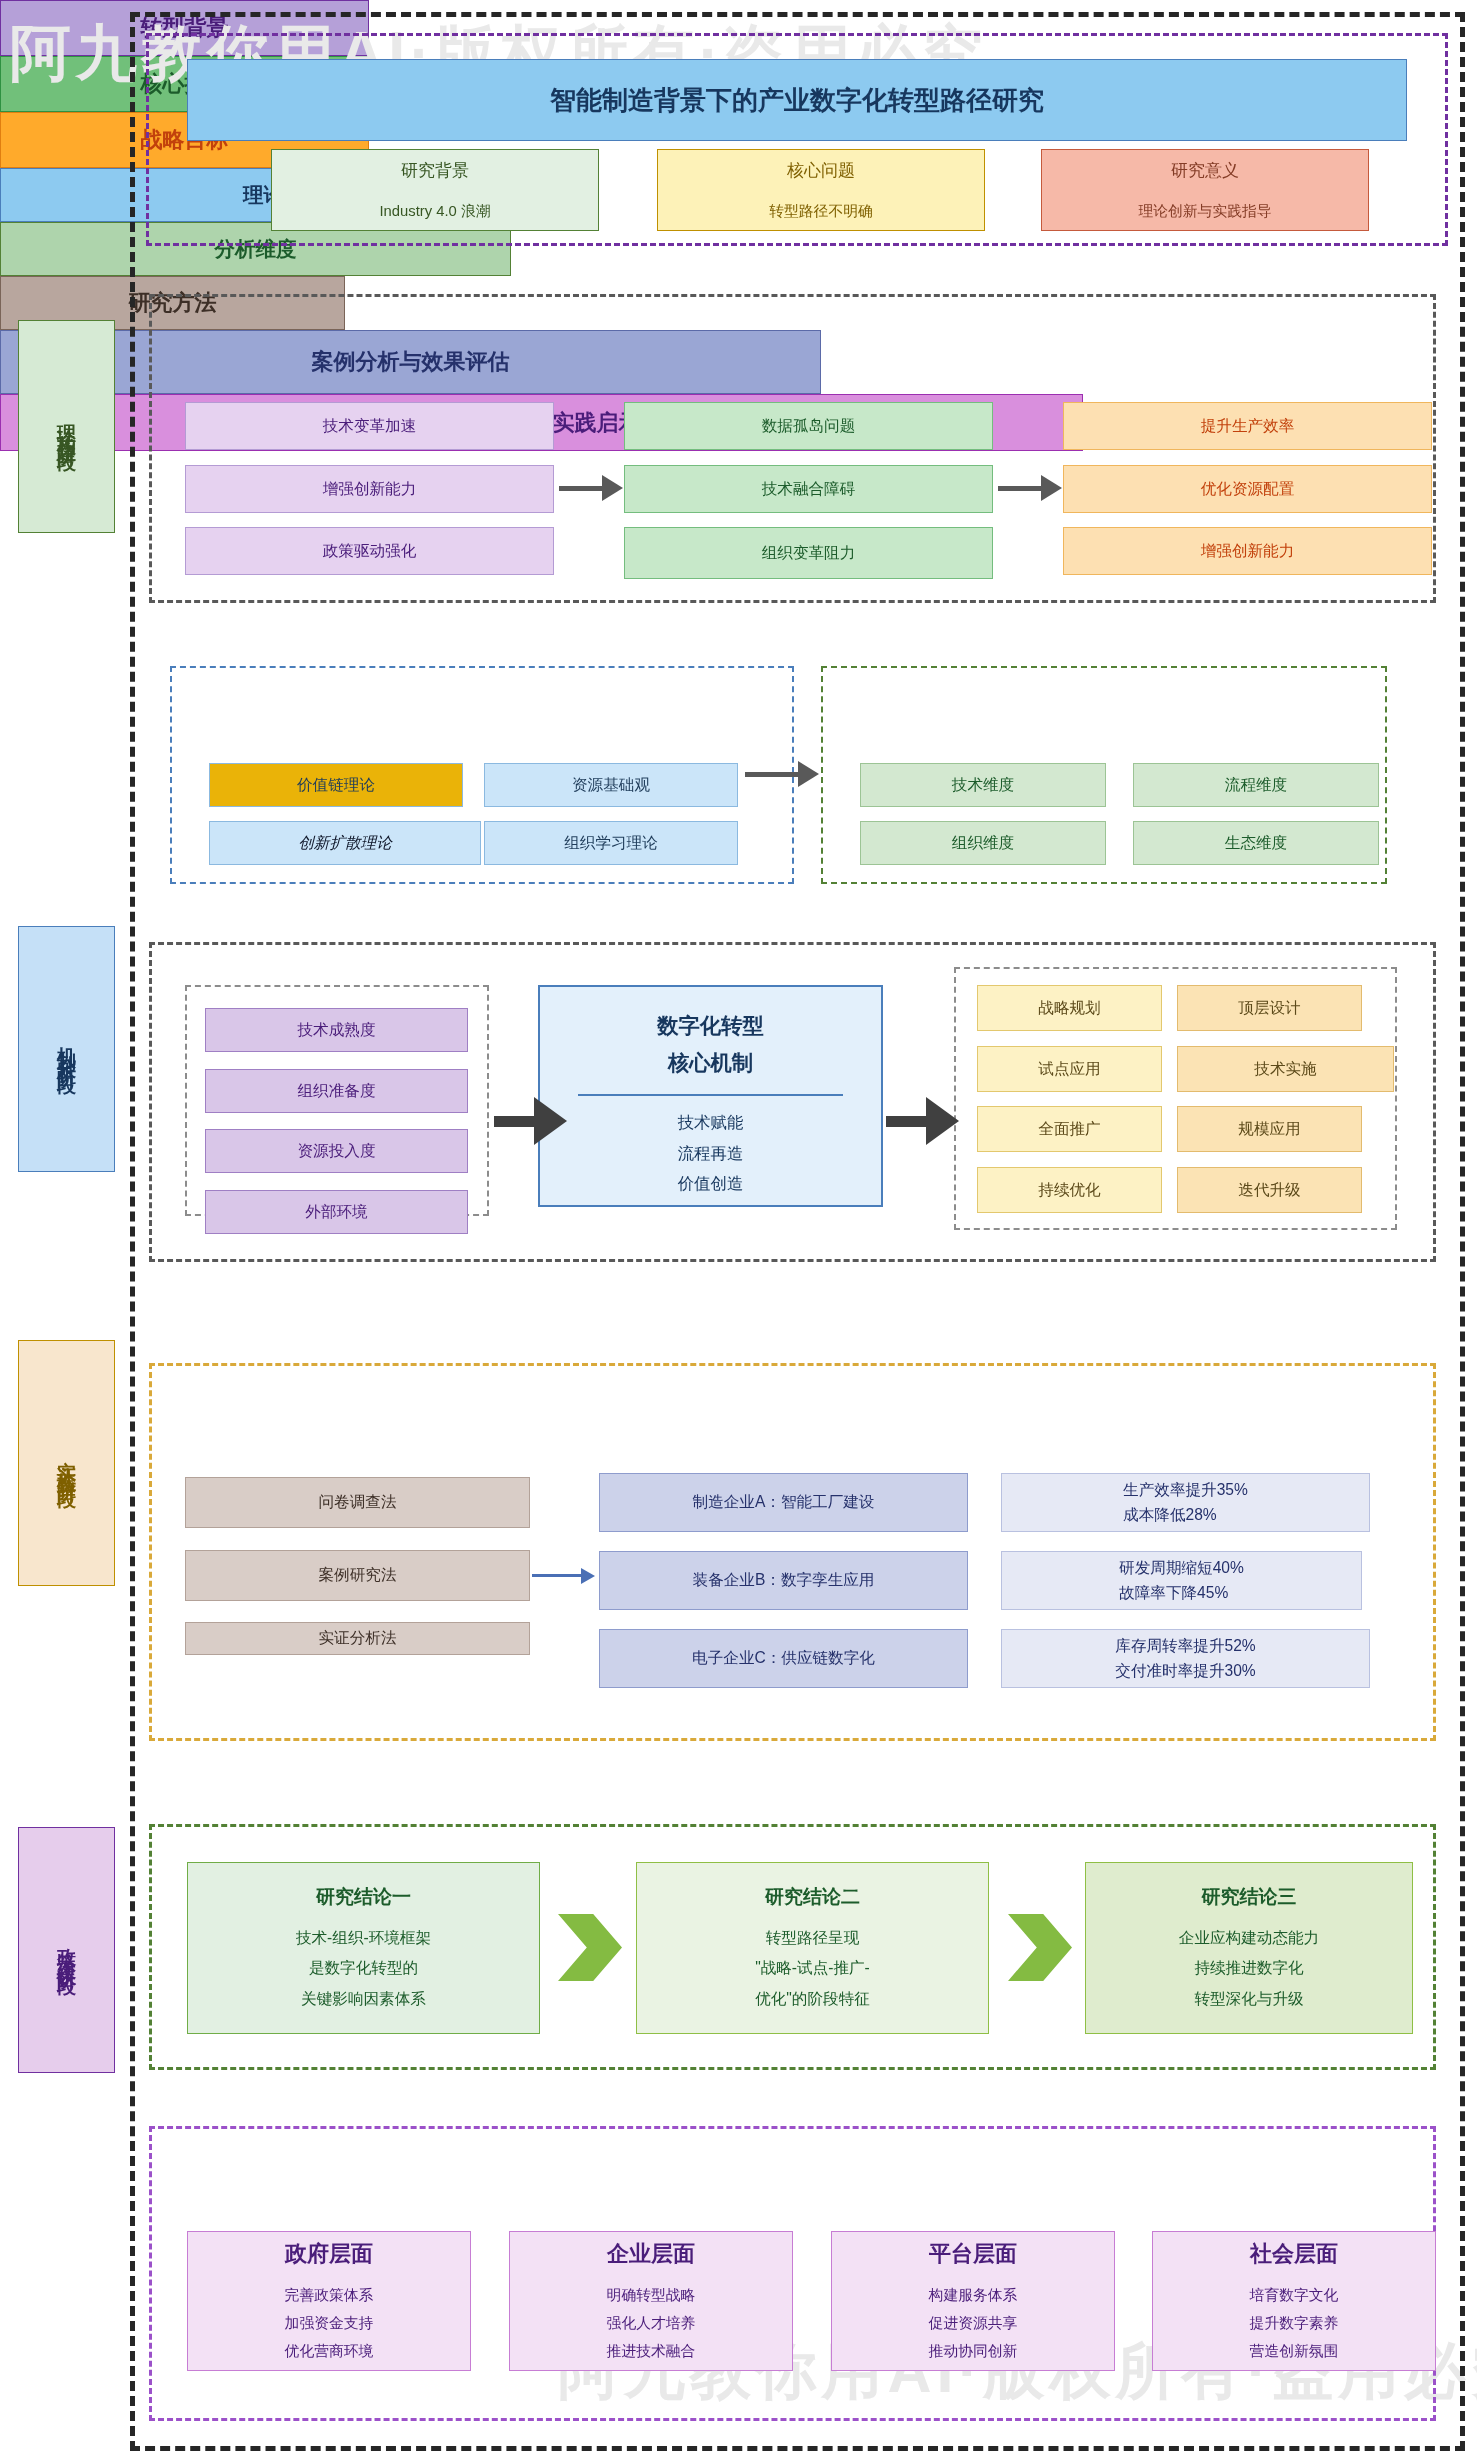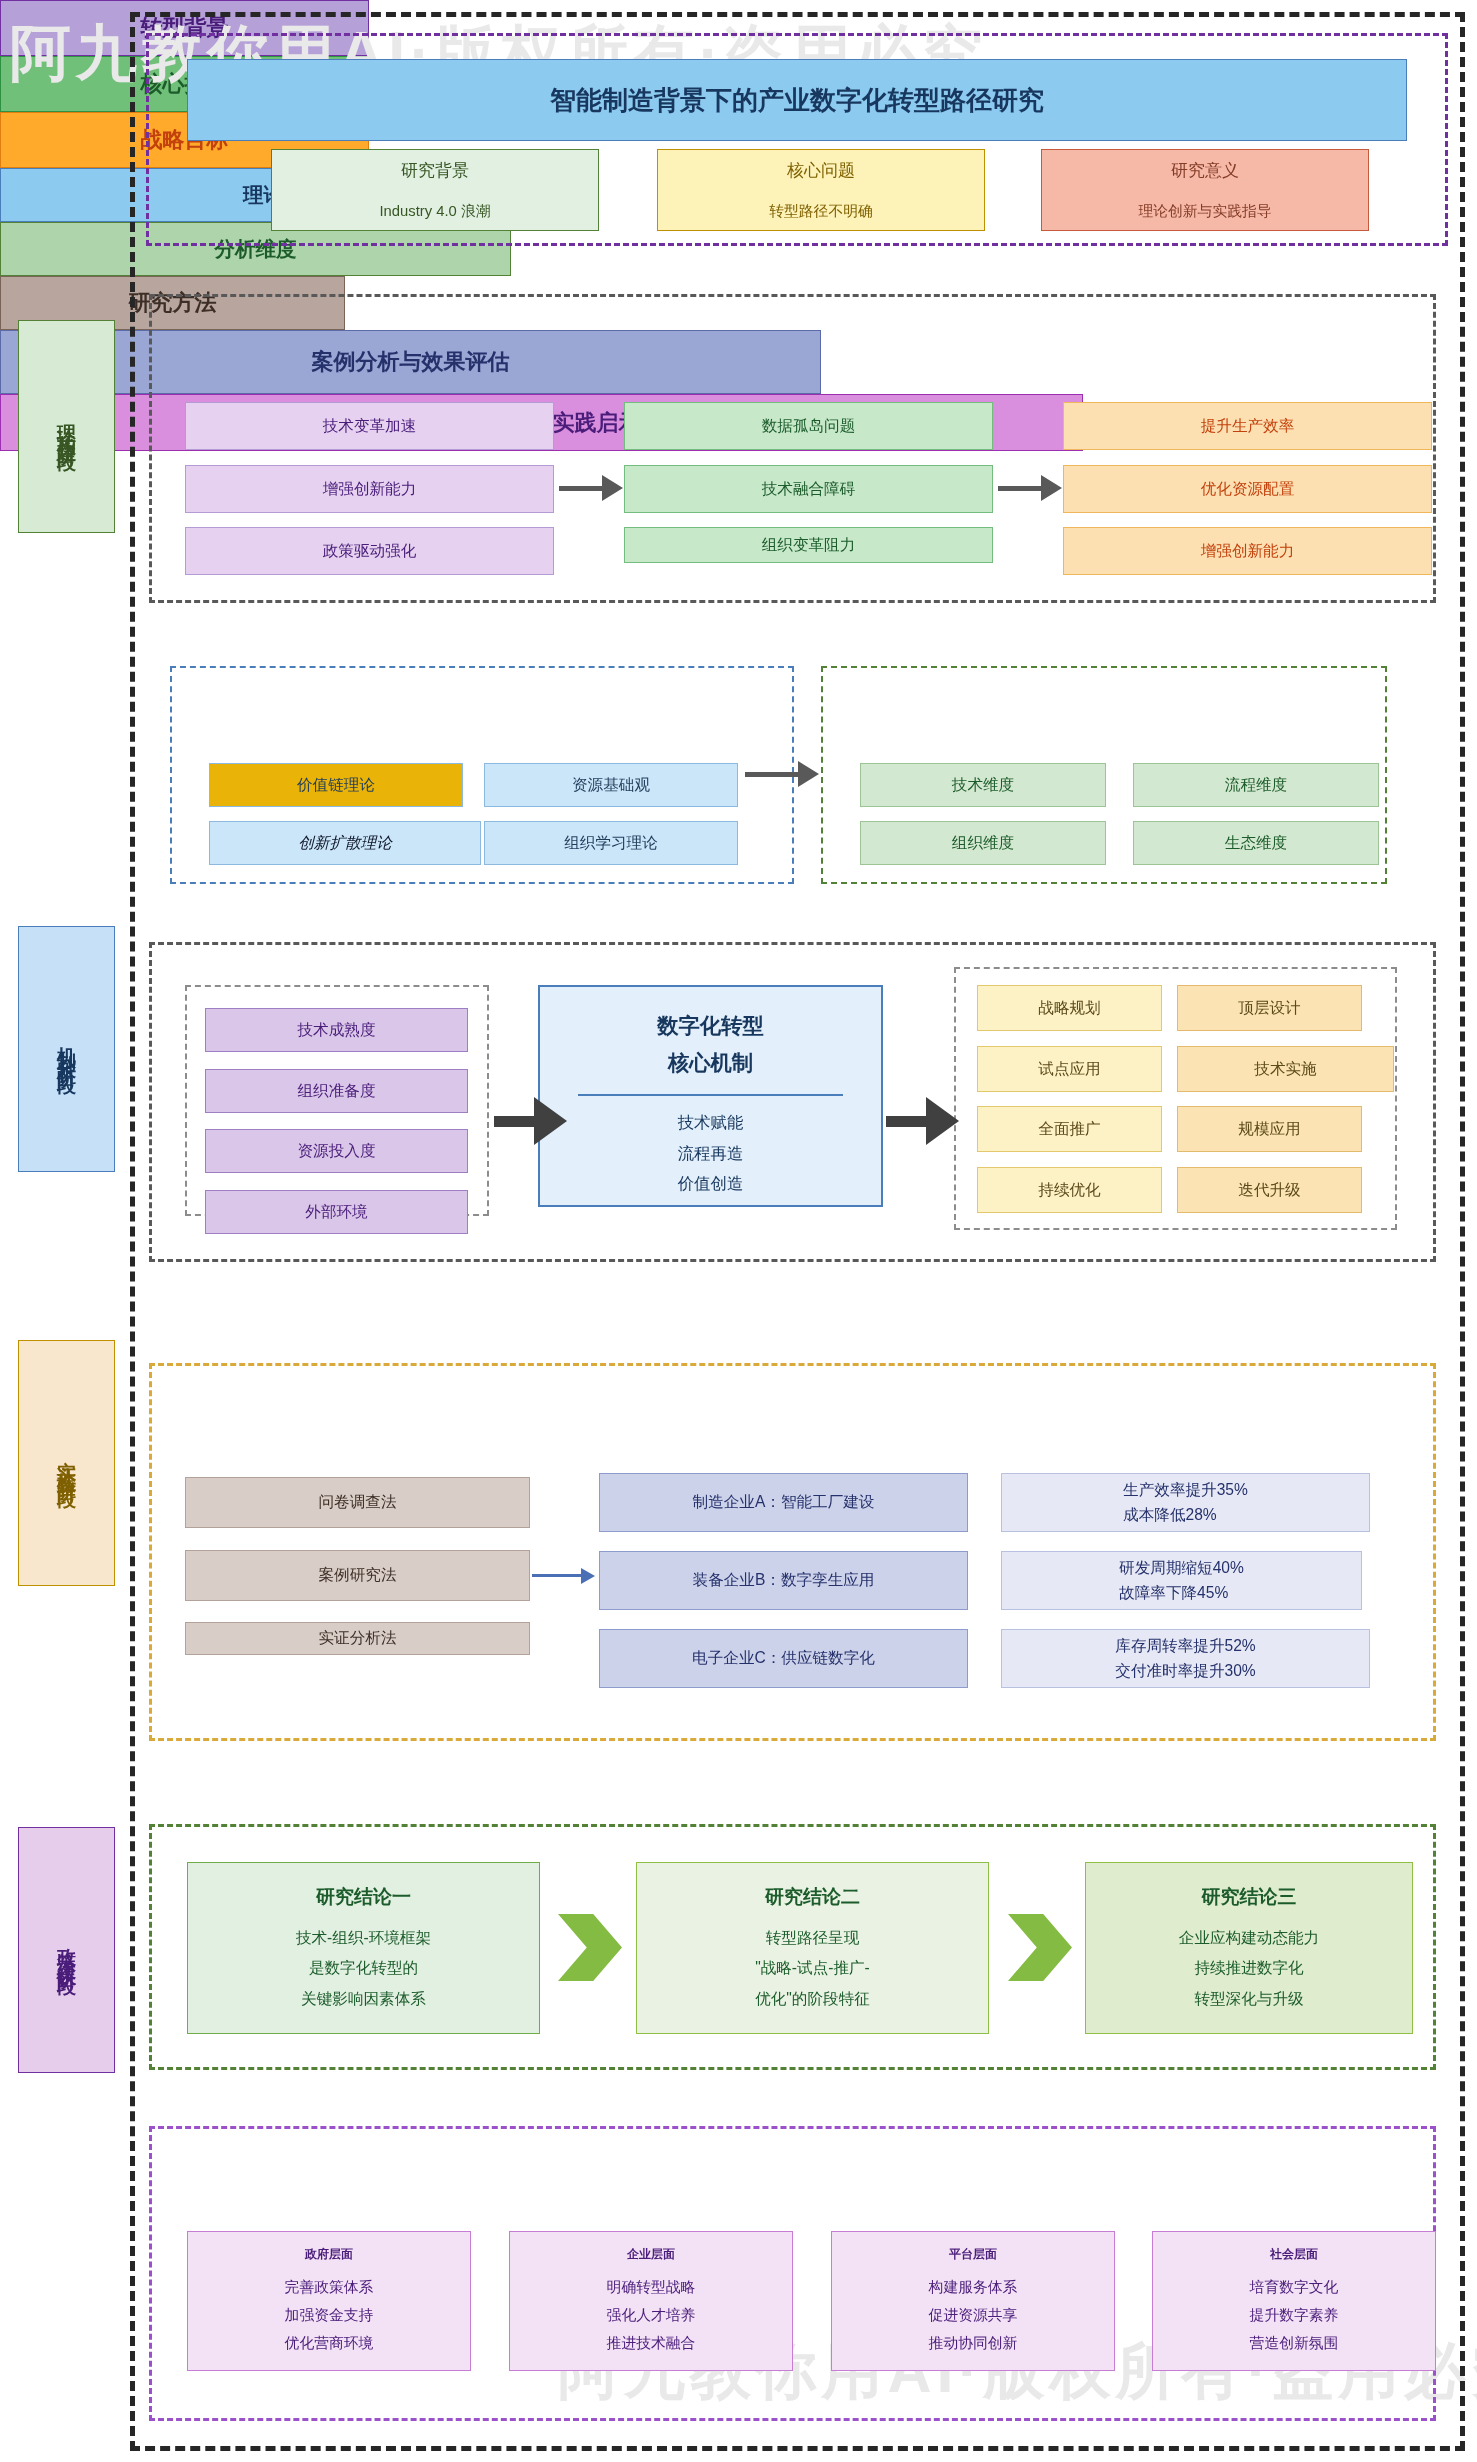--- a/index.html
+++ b/index.html
@@ -98,21 +98,21 @@
     display:flex; flex-direction:column; align-items:center;
     padding-top:21.3px; color:#17375e;
   }
   .core-box .ct { font-size:21.3px; font-weight:700; line-height:1.7; }
   .core-box hr { width:78%; border:none; border-top:2.5px solid #4a7ebb; margin:13px 0 11.5px; }
   .core-box .cl { font-size:16.4px; line-height:1.85; }
 
   .multi { font-size:15.6px; line-height:1.95; }
   .concl-t { font-size:19px; font-weight:700; margin-bottom:11.5px; }
   .concl-l { font-size:15.6px; line-height:1.95; }
-  .pol-t { font-size:12px; font-weight:700; margin-bottom:9.8px; }
+  .pol-t { font-size:22px; font-weight:700; margin-bottom:9.8px; }
   .pol-l { font-size:14.8px; line-height:1.9; }
 </style>
 </head>
 <body>
 
 <div class="wm wm-1">阿九教你用AI·版权所有·盗用必究</div>
 <div class="wm wm-2">阿九教你用AI·版权所有·盗用必究</div>
 
 <div class="outer-frame"></div>
 
@@ -141,21 +141,21 @@
 <div class="sub-cell" style="position:absolute;z-index:3;left:185px; top:402px; width:369px; height:48px; background:#e6d2f0; border-color:#b49bd4; color:#4a1d7a;">技术变革加速</div>
 <div class="sub-cell" style="position:absolute;z-index:3;left:185px; top:465px; width:369px; height:48px; background:#e6d2f0; border-color:#b49bd4; color:#4a1d7a;">增强创新能力</div>
 <div class="sub-cell" style="position:absolute;z-index:3;left:185px; top:527px; width:369px; height:48px; background:#e6d2f0; border-color:#b49bd4; color:#4a1d7a;">政策驱动强化</div>
 
 <div class="arrow-line" style="left:559px; top:486px; width:44px;"></div>
 <div class="arrow-head" style="left:602px; top:475px;"></div>
 
 <div class="title-bar" style="left:624px; top:332px; width:369px; height:56px; background:#71c07a; border-color:#2e9141; color:#1c5c2b;">核心挑战</div>
 <div class="sub-cell" style="position:absolute;z-index:3;left:624px; top:402px; width:369px; height:48px; background:#c7e8c9; border-color:#74bd7e; color:#1c5c2b;">数据孤岛问题</div>
 <div class="sub-cell" style="position:absolute;z-index:3;left:624px; top:465px; width:369px; height:48px; background:#c7e8c9; border-color:#74bd7e; color:#1c5c2b;">技术融合障碍</div>
-<div class="sub-cell" style="position:absolute;z-index:3;left:624px; top:527px; width:369px; height:36px; background:#c7e8c9; border-color:#74bd7e; color:#1c5c2b;">组织变革阻力</div>
+<div class="sub-cell" style="position:absolute;z-index:3;left:624px; top:527px; width:369px; height:52px; background:#c7e8c9; border-color:#74bd7e; color:#1c5c2b;">组织变革阻力</div>
 
 <div class="arrow-line" style="left:998px; top:486px; width:44px;"></div>
 <div class="arrow-head" style="left:1041px; top:475px;"></div>
 
 <div class="title-bar" style="left:1063px; top:332px; width:369px; height:56px; background:#ffaa2b; border-color:#e07e10; color:#c2410c;">战略目标</div>
 <div class="sub-cell" style="position:absolute;z-index:3;left:1063px; top:402px; width:369px; height:48px; background:#fde0b2; border-color:#f0b65c; color:#c2410c;">提升生产效率</div>
 <div class="sub-cell" style="position:absolute;z-index:3;left:1063px; top:465px; width:369px; height:48px; background:#fde0b2; border-color:#f0b65c; color:#c2410c;">优化资源配置</div>
 <div class="sub-cell" style="position:absolute;z-index:3;left:1063px; top:527px; width:369px; height:48px; background:#fde0b2; border-color:#f0b65c; color:#c2410c;">增强创新能力</div>
 
 <div class="dashgroup" style="left:170px; top:666px; width:624px; height:218px; border:2.5px dashed #4a7ebb;"></div>

